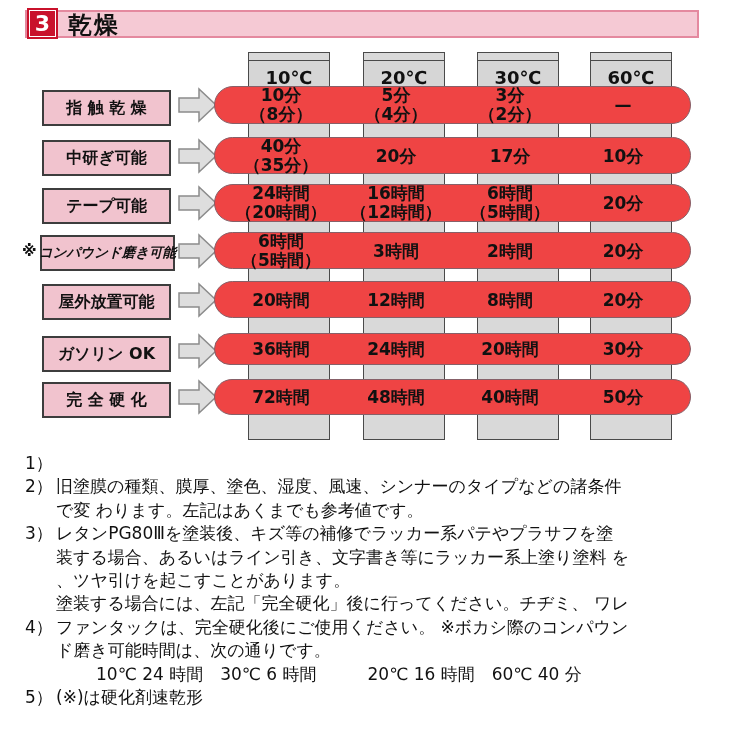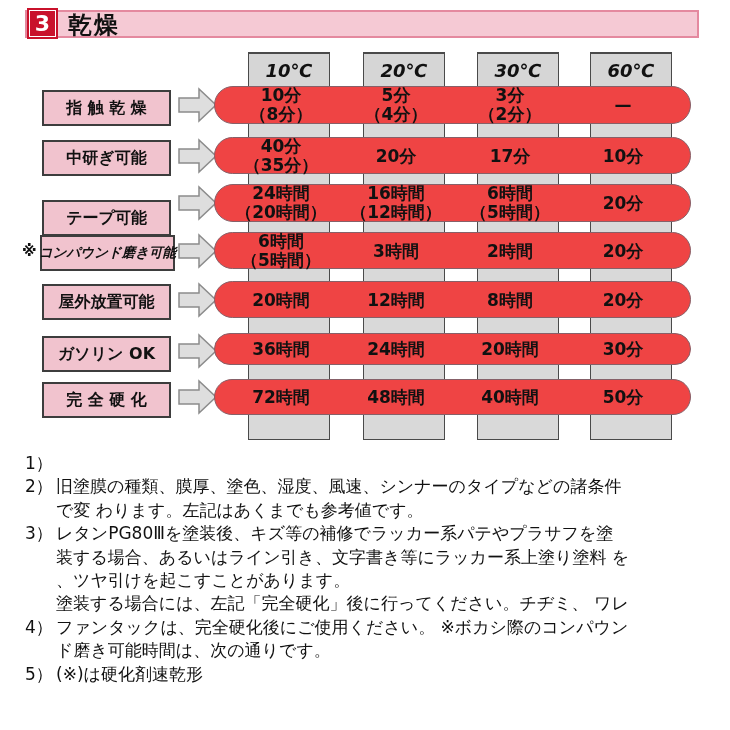--- a/index.html
+++ b/index.html
@@ -12,23 +12,23 @@
   .title-bar{position:absolute;left:25px;top:10px;width:674px;height:28px;
     background:#f5c9d4;border:2px solid #e4899f;box-sizing:border-box;}
   .num-box{position:absolute;left:27px;top:8px;width:31px;height:31px;
     background:#c9112b;display:flex;align-items:center;justify-content:center;box-sizing:border-box;}
   .num-box-inner{width:27px;height:27px;border:1px solid #fff;display:flex;align-items:center;
     justify-content:center;color:#fff;font-weight:bold;font-size:22px;line-height:1;box-sizing:border-box;}
   .page-title{position:absolute;left:68px;top:9px;font-size:24px;font-weight:bold;letter-spacing:2px;}
   
   .strip{position:absolute;top:52px;height:388px;width:82px;background:#d9d9d9;
     border:1px solid #4a4a4a;box-sizing:border-box;}
-  .temp-box{position:absolute;top:53px;height:34px;width:82px;background:#d6d6d6;
+  .temp-box{position:absolute;top:60px;height:34px;width:82px;background:#d6d6d6;
     border:1px solid #4a4a4a;box-sizing:border-box;display:flex;align-items:center;
-    justify-content:center;font-weight:bold;font-size:18px;font-style:italic;}
+    justify-content:center;font-weight:bold;font-size:18px;}
   .capsule{position:absolute;left:214px;width:477px;background:#ef4444;
     border:1.5px solid #876068;border-radius:22px;box-sizing:border-box;}
   .cell{position:absolute;top:50%;transform:translate(-50%,-50%);text-align:center;
     font-weight:bold;font-size:17px;line-height:19px;white-space:nowrap;}
   .cell span{display:block;}
   .row-label{position:absolute;left:42px;width:129px;height:36px;background:#f1c3ce;
     border:2px solid #3d3d3d;box-sizing:border-box;display:flex;align-items:center;
     justify-content:center;font-weight:bold;font-size:16px;white-space:nowrap;}
   .row-label.small{left:40px;width:135px;font-size:13.5px;font-style:italic;}
   .arrow{position:absolute;left:178px;width:40px;height:36px;}
@@ -94,21 +94,21 @@
       <span>20分</span>
     </div>
   <div class="cell" style="left:295px">
       <span>17分</span>
     </div>
   <div class="cell" style="left:408px">
       <span>10分</span>
     </div>
 </div>
 
-<div class="row-label" style="top:200px">テープ可能</div>
+<div class="row-label" style="top:188px">テープ可能</div>
 <svg class="arrow" style="top:185px" viewBox="0 0 40 36">
     <polygon points="1,11 21,11 21,2 38,18 21,34 21,25 1,25" fill="#dedede" stroke="#8c8c8c" stroke-width="1.5"></polygon>
   </svg>
 <div class="capsule" style="top:184px;height:38px">
   <div class="cell" style="left:66px">
       <span>24時間</span>
       <span>（20時間）</span>
     </div>
   <div class="cell" style="left:181px">
       <span>16時間</span>
@@ -231,16 +231,20 @@
     </div>
   <div class="note-line">
       <span class="n-num">4）</span>
       <span class="n-text">ファンタックは、完全硬化後にご使用ください。 ※ボカシ際のコンパウン</span>
     </div>
   <div class="note-line">
       <span class="n-num"></span>
       <span class="n-text">ド磨き可能時間は、次の通りです。</span>
     </div>
   <div class="note-line">
+      <span class="n-num"></span>
+      <span class="n-text time">10℃ 24 時間　30℃ 6 時間　　　20℃ 16 時間　60℃ 40 分</span>
+    </div>
+  <div class="note-line">
       <span class="n-num">5）</span>
       <span class="n-text">(※)は硬化剤速乾形</span>
     </div>
 </div>
 
 </body></html>

